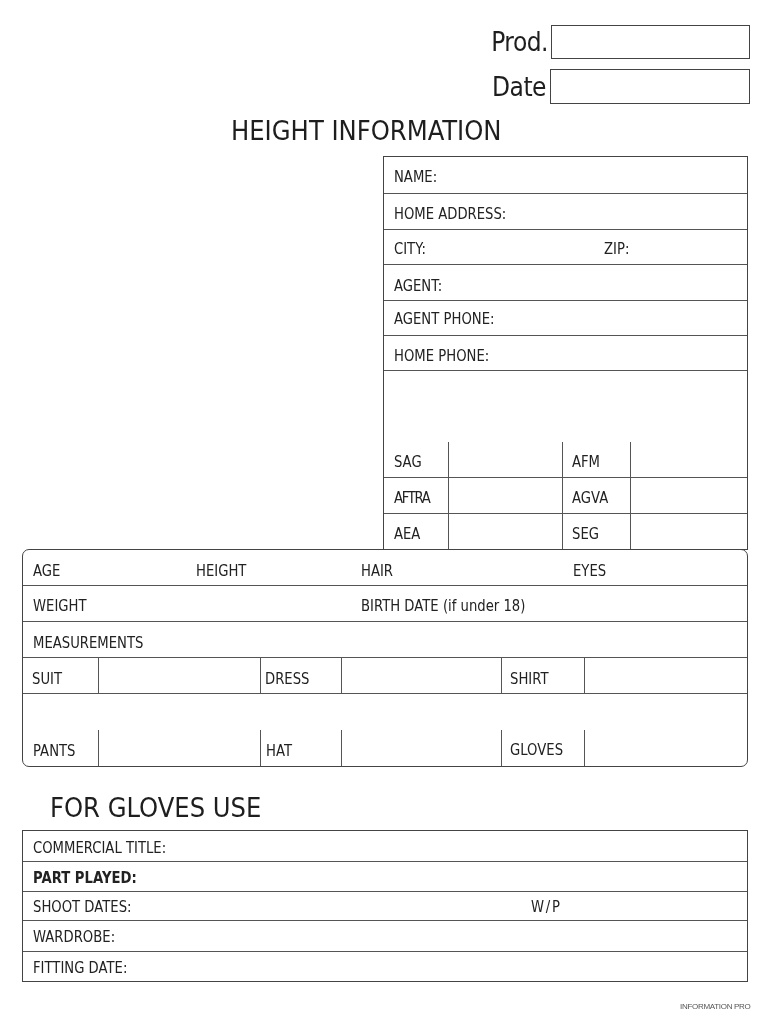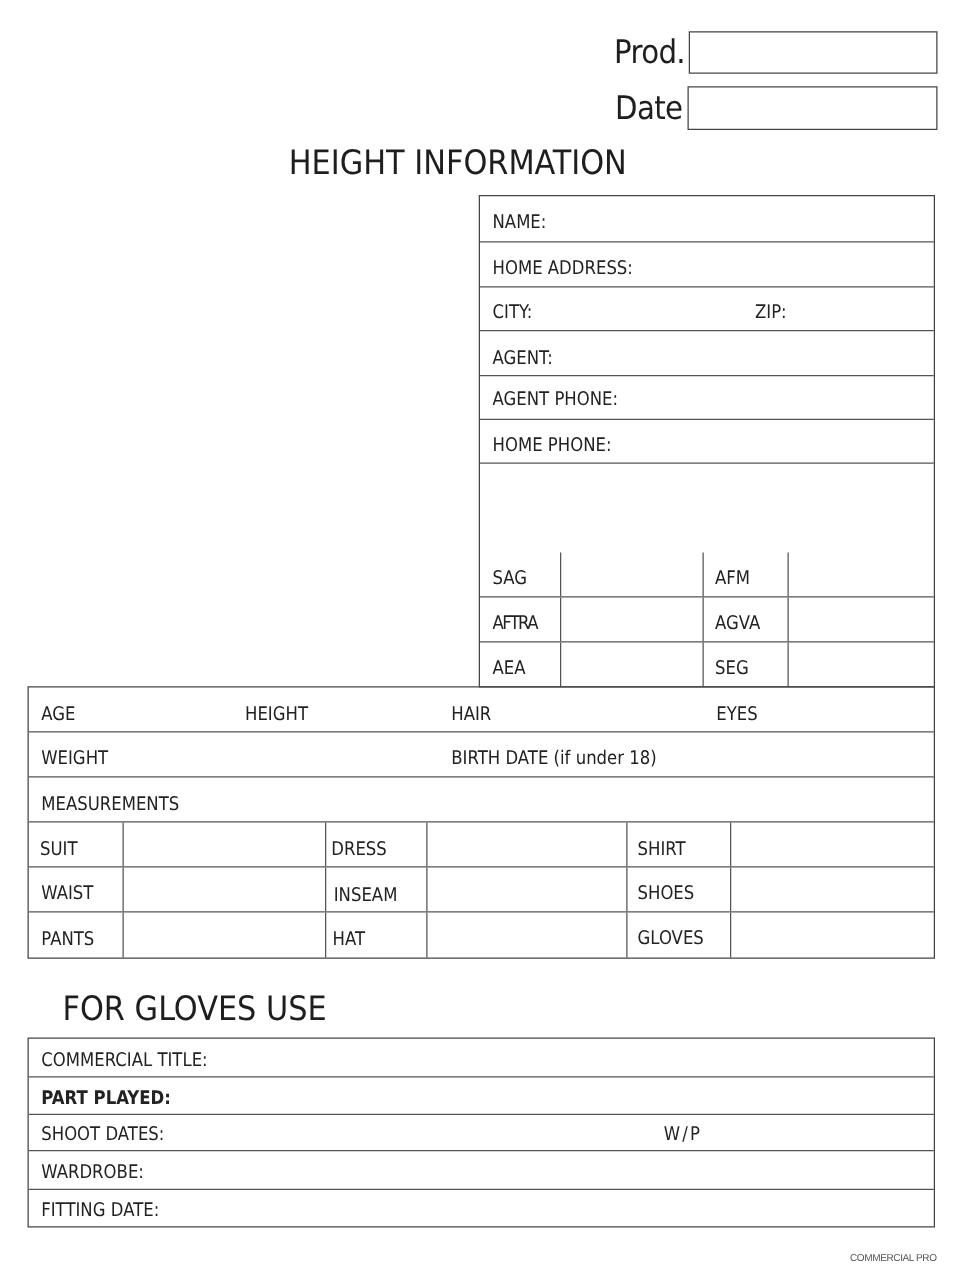--- a/index.html
+++ b/index.html
@@ -73,21 +73,21 @@
     <span class="lbl" style="left:10px; top:11px;">AEA</span>
     <div class="vline" style="left:64px;"></div>
     <div class="field" style="left:66px; width:110px;"></div>
     <div class="vline" style="left:178px;"></div>
     <span class="lbl" style="left:188px; top:11px;">SEG</span>
     <div class="vline" style="left:246px;"></div>
     <div class="field" style="left:248px; right:0;"></div>
   </div>
 </div>
 
-<div class="tbl" style="left:22px; top:549px; width:726px; height:218px;">
+<div class="tbl" style="left:22px; top:549px; width:726px; height:218px;border-radius:7px;">
   <div class="row" style="top:0; height:36px;">
     <span class="lbl" style="left:10px; top:12px;">AGE</span>
     <span class="lbl" style="left:173px; top:12px;">HEIGHT</span>
     <span class="lbl" style="left:338px; top:12px;">HAIR</span>
     <span class="lbl" style="left:550px; top:12px;">EYES</span>
   </div>
   <div class="row" style="top:36px; height:36px;">
     <span class="lbl" style="left:10px; top:11px;">WEIGHT</span>
     <span class="lbl" style="left:338px; top:11px;">BIRTH DATE (if under 18)</span>
   </div>
@@ -97,33 +97,20 @@
   <div class="row" style="top:108px; height:36px;">
     <span class="lbl" style="left:9px; top:12px;">SUIT</span>
     <div class="vline" style="left:75px;"></div>
     <div class="field" style="left:77px; width:159px;"></div>
     <div class="vline" style="left:237px;"></div>
     <span class="lbl" style="left:242px; top:12px;">DRESS</span>
     <div class="vline" style="left:318px;"></div>
     <div class="field" style="left:320px; width:157px;"></div>
     <div class="vline" style="left:478px;"></div>
     <span class="lbl" style="left:487px; top:12px;">SHIRT</span>
-    <div class="vline" style="left:561px;"></div>
-    <div class="field" style="left:563px; right:0;"></div>
-  </div>
-  <div class="row" style="top:144px; height:36px;">
-    <span class="lbl" style="left:10px; top:11px;">WAIST</span>
-    <div class="vline" style="left:75px;"></div>
-    <div class="field" style="left:77px; width:159px;"></div>
-    <div class="vline" style="left:237px;"></div>
-    <span class="lbl" style="left:244px; top:13px;">INSEAM</span>
-    <div class="vline" style="left:318px;"></div>
-    <div class="field" style="left:320px; width:157px;"></div>
-    <div class="vline" style="left:478px;"></div>
-    <span class="lbl" style="left:487px; top:11px;">SHOES</span>
     <div class="vline" style="left:561px;"></div>
     <div class="field" style="left:563px; right:0;"></div>
   </div>
   <div class="row last" style="top:180px; height:36px;">
     <span class="lbl" style="left:10px; top:12px;">PANTS</span>
     <div class="vline" style="left:75px;"></div>
     <div class="field" style="left:77px; width:159px;"></div>
     <div class="vline" style="left:237px;"></div>
     <span class="lbl" style="left:243px; top:12px;">HAT</span>
     <div class="vline" style="left:318px;"></div>
@@ -149,13 +136,13 @@
     <span class="lbl" style="left:508px; top:6px; letter-spacing:2px;">W/P</span>
   </div>
   <div class="row" style="top:90px; height:31px;">
     <span class="lbl" style="left:10px; top:7px;">WARDROBE:</span>
   </div>
   <div class="row last" style="top:121px; height:29px;">
     <span class="lbl" style="left:10px; top:7px;">FITTING DATE:</span>
   </div>
 </div>
 
-<div class="abs footer" style="left:680px; top:1002px;">COMMERCIAL PRO</div>
+<div class="abs footer" style="left:680px; top:1002px;">INFORMATION PRO</div>
 
 </body></html>

